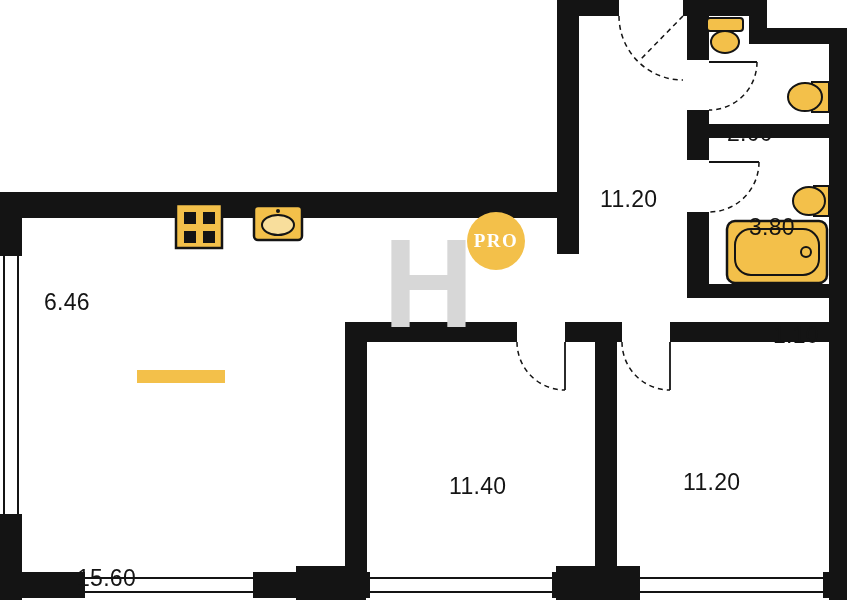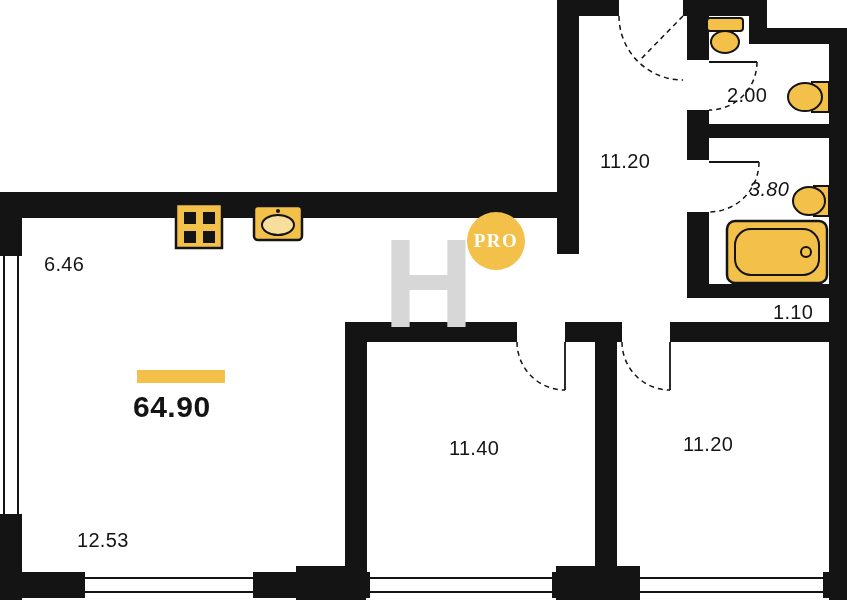--- a/index.html
+++ b/index.html
@@ -2,21 +2,21 @@
 <html><head>
 <meta charset="utf-8">
 <style>
   html,body{margin:0;padding:0;background:#ffffff;}
   #stage{
     position:relative;width:847px;height:600px;background:#ffffff;overflow:hidden;
     font-family:"Liberation Sans",sans-serif;color:#141414;
   }
   #plan-svg{position:absolute;left:0;top:0;z-index:1;}
   .room-label{
-    position:absolute;z-index:3;font-size:20px;letter-spacing:.3px;color:#141414;white-space:nowrap;
+    position:absolute;z-index:3;font-size:23px;letter-spacing:.3px;color:#141414;white-space:nowrap;margin-top:36px;
   }
   .total-area{
     position:absolute;left:133px;top:390px;z-index:3;
     font-size:30px;font-weight:700;letter-spacing:.5px;
   }
   .total-bar{
     position:absolute;left:137px;top:370px;width:88px;height:13px;
     background:#F3C04A;z-index:3;
   }
   .watermark-letter{
@@ -25,22 +25,22 @@
   }
   .pro-badge{
     position:absolute;left:467px;top:212px;width:58px;height:58px;border-radius:50%;
     background:#F3C04A;z-index:4;display:flex;align-items:center;justify-content:center;
   }
   .pro-badge span{color:#ffffff;font-weight:700;font-size:19px;letter-spacing:1.5px;font-family:Liberation Serif, serif;}
   
   .lbl-living-top   {left:44px;  top:253px;}
   .lbl-hallway      {left:600px; top:150px;}
   .lbl-wc           {left:727px; top:84px;}
-  .lbl-bathroom     {left:749px; top:178px;font-style:italic;}
-  .lbl-corridor     {left:773px; top:301px;}
+  .lbl-bathroom     {left:749px; top:178px;}
+  .lbl-corridor     {left:773px; top:286px;}
   .lbl-living-bottom{left:77px;  top:529px;}
   .lbl-bedroom-1    {left:449px; top:437px;}
   .lbl-bedroom-2    {left:683px; top:433px;}
 </style>
 </head>
 <body>
 
 <div id="stage">
 
   <svg id="plan-svg" width="847" height="600" viewBox="0 0 847 600">
@@ -148,20 +148,19 @@
   <div class="watermark-letter">H</div>
   <div class="pro-badge">
     <span>PRO</span>
   </div>
 
   <div class="room-label lbl-living-top">6.46</div>
   <div class="room-label lbl-hallway">11.20</div>
   <div class="room-label lbl-wc">2.00</div>
   <div class="room-label lbl-bathroom">3.80</div>
   <div class="room-label lbl-corridor">1.10</div>
-  <div class="room-label lbl-living-bottom">12.53</div>
+  <div class="room-label lbl-living-bottom">15.60</div>
   <div class="room-label lbl-bedroom-1">11.40</div>
   <div class="room-label lbl-bedroom-2">11.20</div>
 
   <div class="total-bar"></div>
-  <div class="total-area">64.90</div>
 
 </div>
 
 </body></html>

